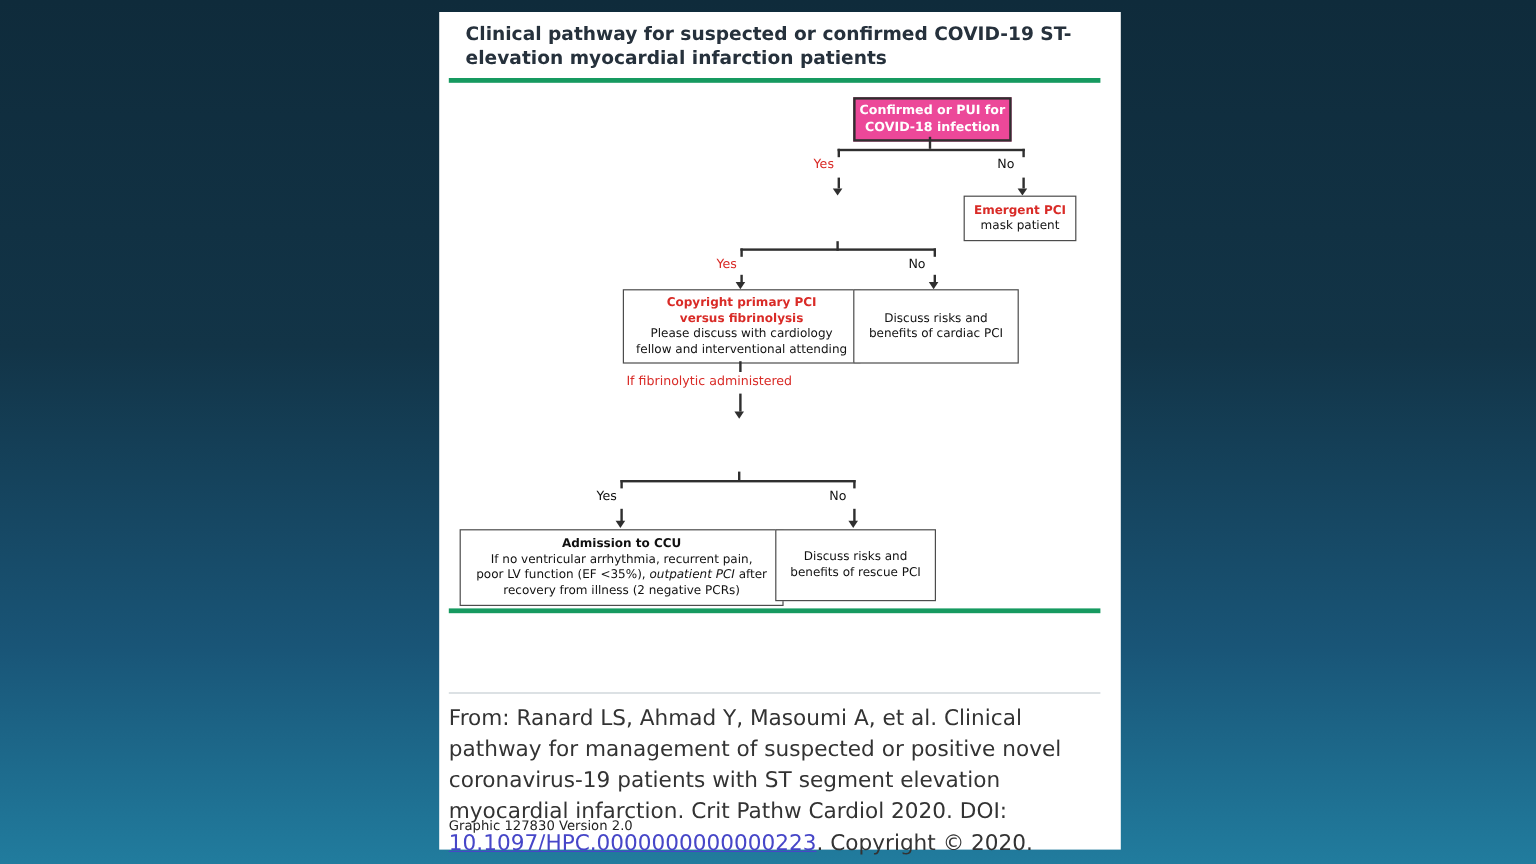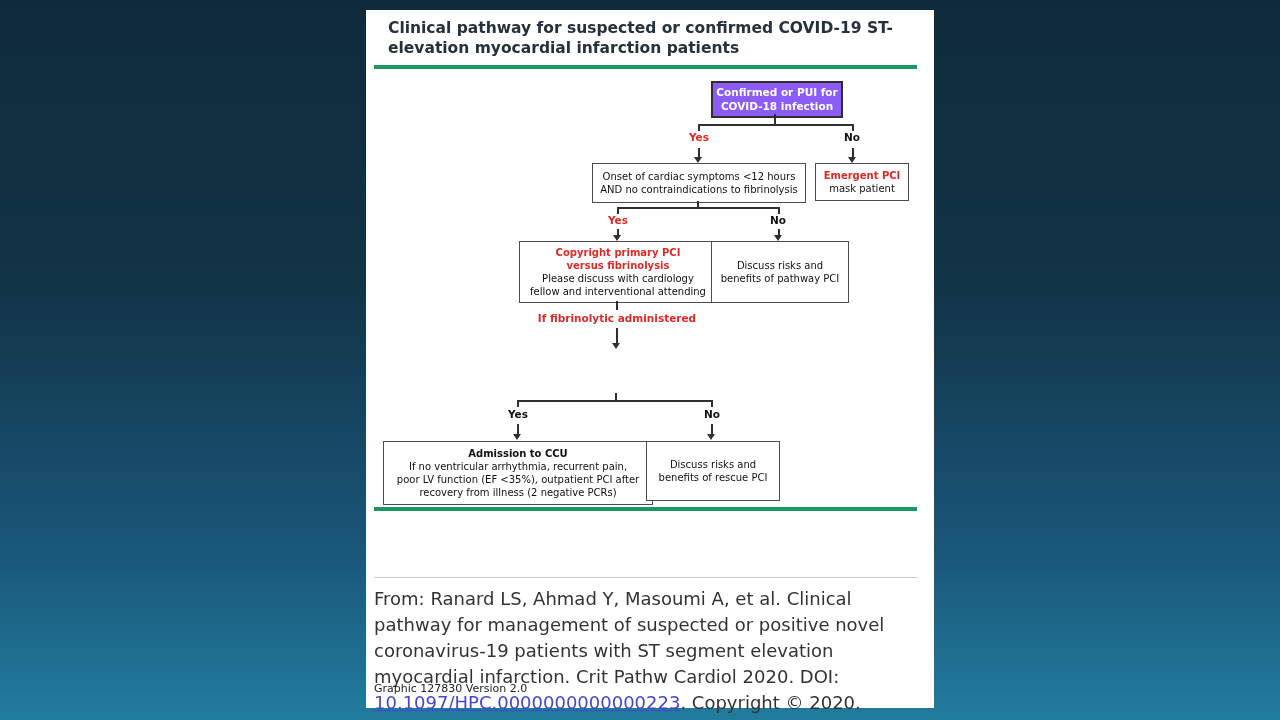--- a/index.html
+++ b/index.html
@@ -6,27 +6,27 @@
     font-family:"DejaVu Sans",sans-serif;}
   body{background:linear-gradient(to bottom,#0f2b3b 0%,#123447 40%,#195577 75%,#217c9e 100%);}
   .panel{position:absolute;left:366px;top:10px;width:568px;height:698px;background:#ffffff;}
   .title{position:absolute;left:8px;top:8px;width:548px;font-size:15.5px;font-weight:bold;
     color:#26313c;line-height:1.32;margin-left:14px;}
   .greenbar{position:absolute;left:8px;width:543px;height:4px;background:#169a60;}
   .box{position:absolute;background:#fff;border:1.5px solid #4c4c4c;display:flex;
     flex-direction:column;justify-content:center;align-items:center;text-align:center;
     font-size:10px;line-height:1.32;color:#111;}
   .box .ln{white-space:nowrap;}
-  .redbox{background:#8b5cf6;border:2px solid #2f2f2f;color:#fff;font-weight:bold;font-size:10.5px;}
+  .redbox{background:#ec4899;border:2px solid #2f2f2f;color:#fff;font-weight:bold;font-size:10.5px;}
   .redtext{color:#d92b27;font-weight:bold;}
   .bold{font-weight:bold;}
-  .it{}
+  .it{font-style:italic;}
   .vline{position:absolute;width:2px;background:#2f2f2f;}
   .hline{position:absolute;height:2px;background:#2f2f2f;}
-  .lbl{position:absolute;font-size:10.5px;font-weight:bold;text-align:center;color:#111;}
+  .lbl{position:absolute;font-size:10.5px;font-weight:normal;color:#111;}
   .lbl.red{color:#d92b27;}
   .head{position:absolute;width:0;height:0;border-left:4.5px solid transparent;
     border-right:4.5px solid transparent;border-top:6.5px solid #2f2f2f;}
   .abbrev{position:absolute;left:8px;top:508px;width:545px;font-size:12.5px;color:#222;line-height:1.42;}
   .divider{position:absolute;left:8px;top:567px;width:543px;height:1px;background:#c5cdd3;}
   .citation{position:absolute;left:8px;top:576px;width:545px;font-size:18px;color:#333;
     line-height:1.45;}
   .citation a{color:#4646c8;text-decoration:underline;}
   .graphic{position:absolute;left:8px;top:672px;font-size:11px;color:#222;}
 </style>
@@ -47,25 +47,21 @@
   <div class="hline" style="left:332px;top:114px;width:156px;"></div>
   <div class="vline" style="left:332px;top:114px;height:7px;"></div>
   <div class="vline" style="left:486px;top:114px;height:7px;"></div>
   <div class="lbl red" style="left:312px;top:121px;width:42px;">Yes</div>
   <div class="lbl" style="left:465px;top:121px;width:42px;">No</div>
   <div class="vline" style="left:332px;top:138px;height:9px;"></div>
   <div class="head" style="left:328px;top:147px;"></div>
   <div class="vline" style="left:486px;top:138px;height:9px;"></div>
   <div class="head" style="left:482px;top:147px;"></div>
 
-  <div class="box" style="left:226px;top:153px;width:212px;height:38px;">
-    <div class="ln">Onset of cardiac symptoms &lt;12 hours</div>
-    <div class="ln">AND no contraindications to fibrinolysis</div>
-  </div>
-  <div class="box" style="left:449px;top:153px;width:92px;height:36px;">
+  <div class="box" style="left:437px;top:153px;width:92px;height:36px;">
     <div class="ln redtext">Emergent PCI</div>
     <div class="ln">mask patient</div>
   </div>
 
   <div class="vline" style="left:331px;top:191px;height:8px;"></div>
   <div class="hline" style="left:251px;top:197px;width:163px;"></div>
   <div class="vline" style="left:251px;top:197px;height:7px;"></div>
   <div class="vline" style="left:412px;top:197px;height:7px;"></div>
   <div class="lbl red" style="left:231px;top:204px;width:42px;">Yes</div>
   <div class="lbl" style="left:391px;top:204px;width:42px;">No</div>
@@ -75,21 +71,21 @@
   <div class="head" style="left:408px;top:225px;"></div>
 
   <div class="box" style="left:153px;top:231px;width:196px;height:60px;">
     <div class="ln redtext">Copyright primary PCI</div>
     <div class="ln redtext">versus fibrinolysis</div>
     <div class="ln">Please discuss with cardiology</div>
     <div class="ln">fellow and interventional attending</div>
   </div>
   <div class="box" style="left:345px;top:231px;width:136px;height:60px;">
     <div class="ln">Discuss risks and</div>
-    <div class="ln">benefits of pathway PCI</div>
+    <div class="ln">benefits of cardiac PCI</div>
   </div>
 
   <div class="vline" style="left:250px;top:291px;height:9px;"></div>
   <div class="lbl red" style="left:156px;top:302px;width:190px;">If fibrinolytic administered</div>
   <div class="vline" style="left:250px;top:318px;height:15px;"></div>
   <div class="head" style="left:246px;top:333px;"></div>
 
 
   <div class="vline" style="left:249px;top:383px;height:8px;"></div>
   <div class="hline" style="left:151px;top:390px;width:196px;"></div>

